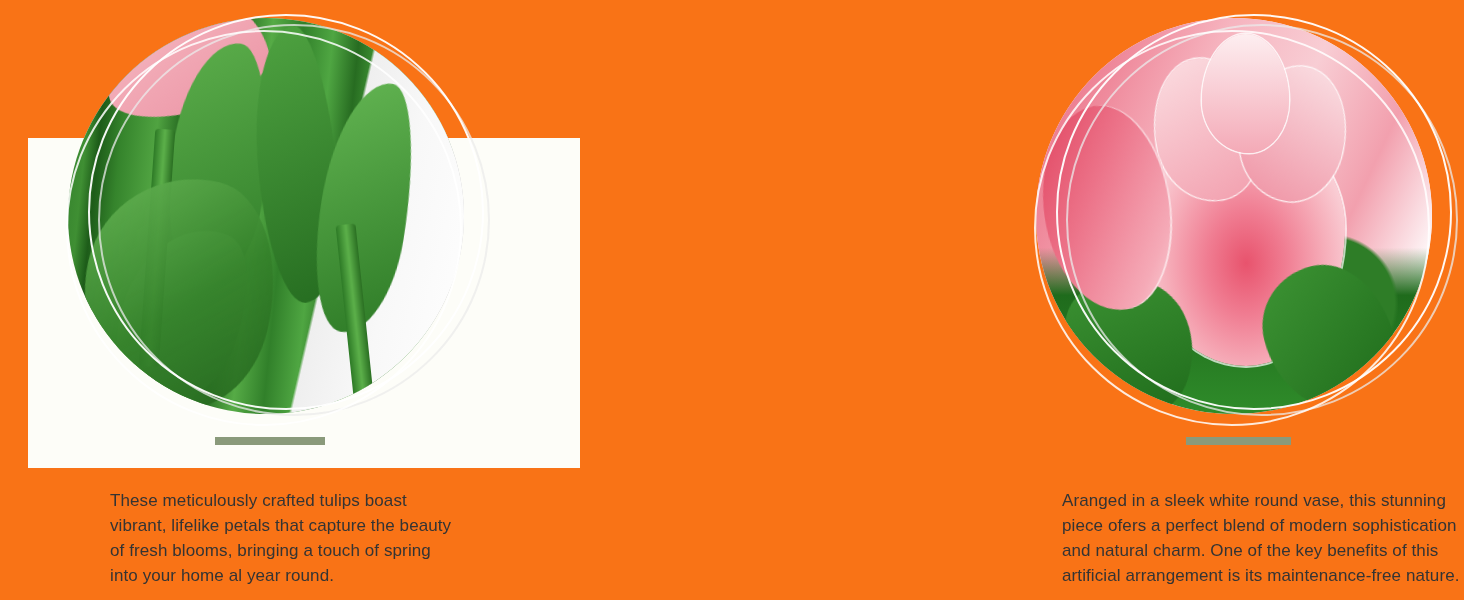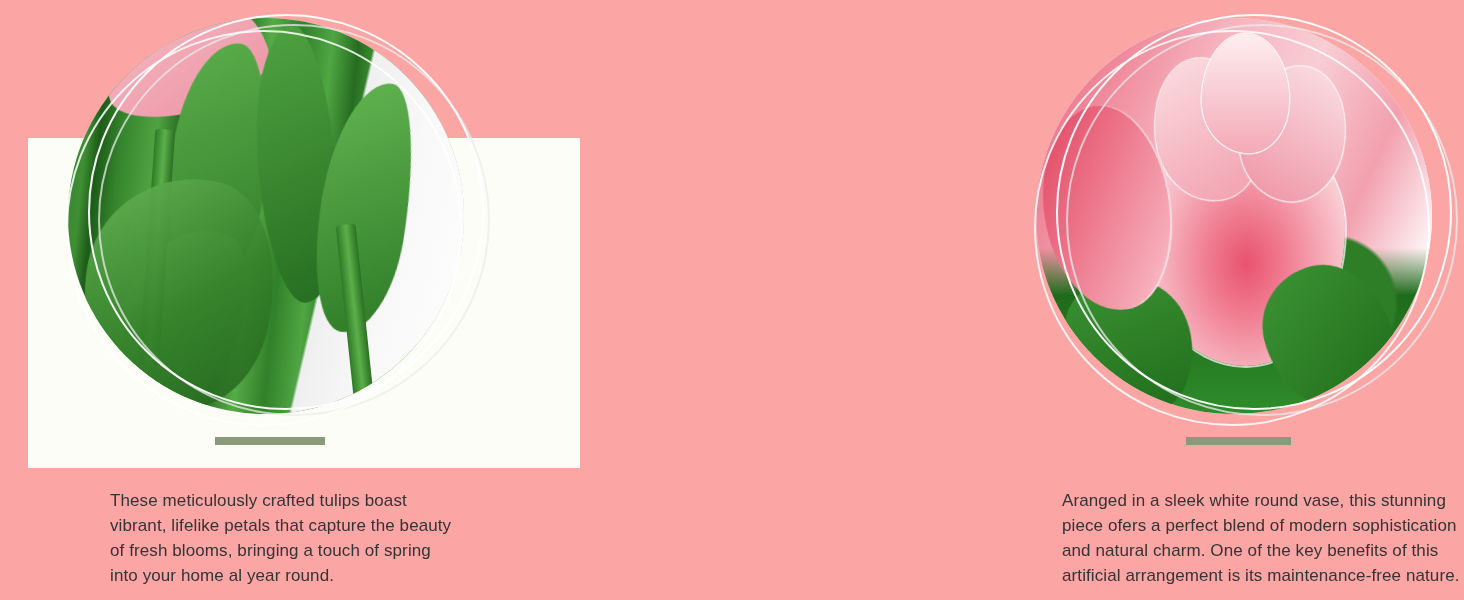--- a/index.html
+++ b/index.html
@@ -13,21 +13,21 @@
     background: #ffffff;
     font-family: "Liberation Sans", sans-serif;
     overflow: hidden;
   }
 
   .board {
     position: relative;
     width: 1464px;
     height: 600px;
     display: flex;
-    background: #fca5a5;
+    background: #f97316;
   }
 
   .panel {
     position: relative;
     width: 488px;
     height: 600px;
     flex: 0 0 488px;
   }
 
   

